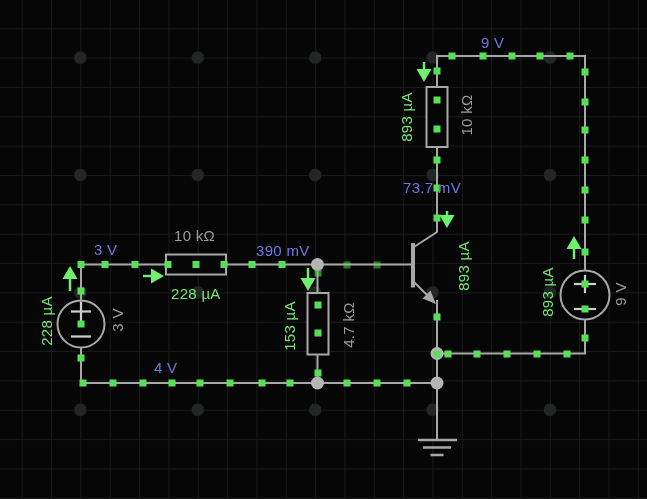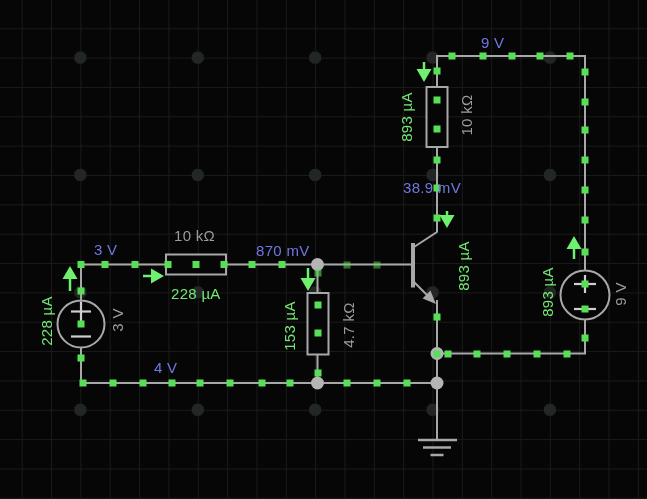--- a/index.html
+++ b/index.html
@@ -171,25 +171,25 @@
       </g>
       <g>
         <line x1="574" y1="259" x2="574" y2="247"></line>
           <polygon points="574,236 566.5,249 581.5,249" stroke="none"></polygon>
       </g>
     </g>
   </svg>
 
   <div class="lbl volt" style="left:94px;top:242px">3 V</div>
   <div class="lbl comp" style="left:174px;top:228px">10 kΩ</div>
-  <div class="lbl volt" style="left:256px;top:243px">870 mV</div>
+  <div class="lbl volt" style="left:256px;top:243px">390 mV</div>
   <div class="lbl curr" style="left:171px;top:286px">228 µA</div>
   <div class="lbl volt" style="left:154px;top:360px">4 V</div>
   <div class="lbl volt" style="left:481px;top:35px">9 V</div>
-  <div class="lbl volt" style="left:403px;top:180px">38.9 mV</div>
+  <div class="lbl volt" style="left:403px;top:180px">73.7 mV</div>
 
   <div class="lbl curr vert" style="left:46px;top:321px">228 µA</div>
   <div class="lbl comp vert" style="left:117px;top:320px">3 V</div>
   <div class="lbl curr vert" style="left:289px;top:326px">153 µA</div>
   <div class="lbl comp vert" style="left:348px;top:325px">4.7 kΩ</div>
   <div class="lbl curr vert" style="left:463px;top:266px">893 µA</div>
   <div class="lbl curr vert" style="left:406px;top:117px">893 µA</div>
   <div class="lbl comp vert" style="left:466px;top:115px">10 kΩ</div>
   <div class="lbl curr vert" style="left:547px;top:292px">893 µA</div>
   <div class="lbl comp vert" style="left:620px;top:294px">9 V</div>

